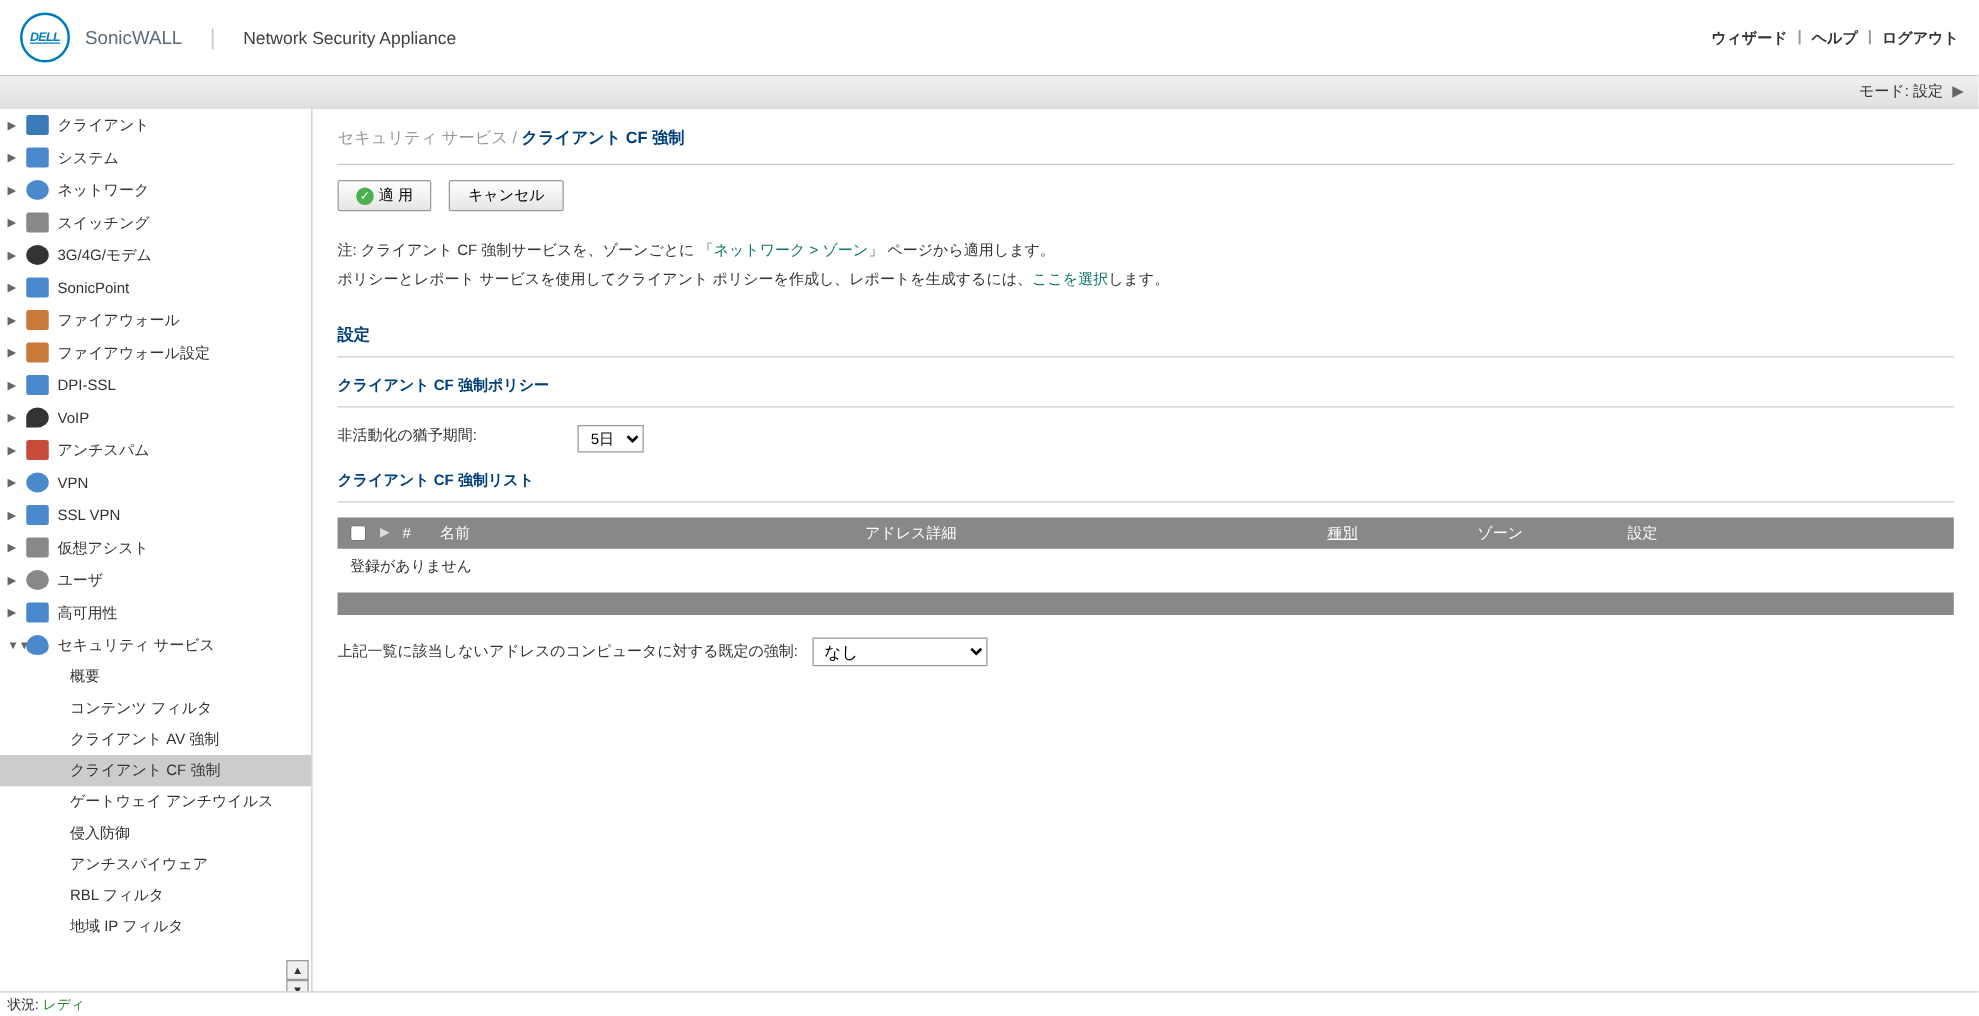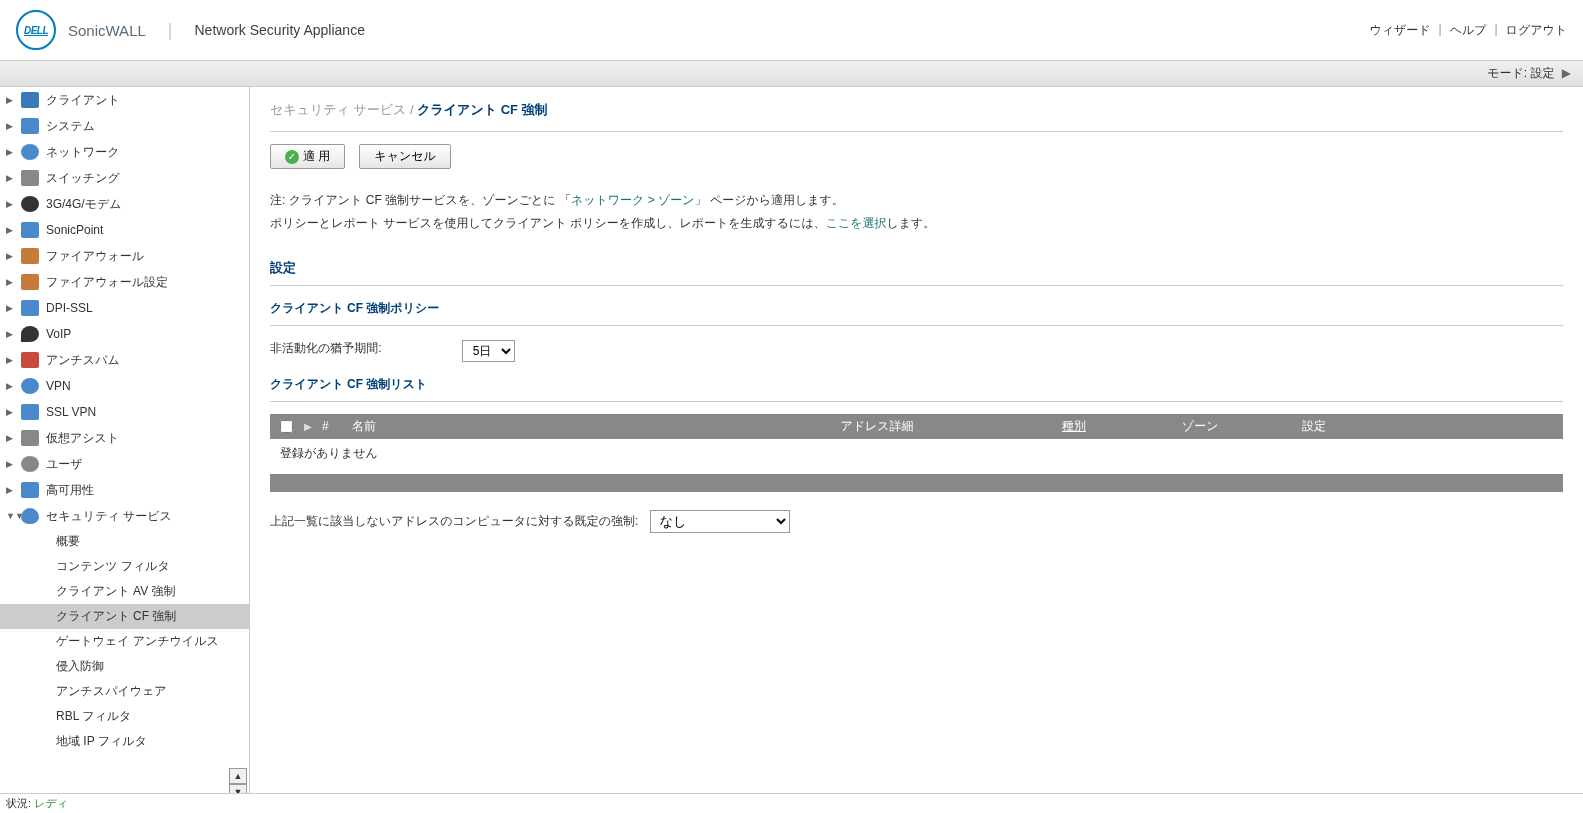--- a/index.html
+++ b/index.html
@@ -13,21 +13,21 @@
     .logo-circle {
       width: 40px; height: 40px; border: 2px solid #007db8; border-radius: 50%;
       display: flex; align-items: center; justify-content: center;
       color: #007db8; font-weight: bold; font-size: 10px; letter-spacing: -0.5px;
       font-style: italic;
       text-decoration: underline;
     }
     .brand { color: #5a6b7a; font-size: 15px; }
     .brand-sep { color: #ccc; margin: 0 10px; font-size: 18px; }
     .subtitle { color: #404040; font-size: 14px; }
-    .header-right { display: flex; gap: 4px; font-size: 12px; color: #333; }
+    .header-right { display: flex; gap: 4px; font-size: 12px; color: #333; font-weight: bold; }
     .header-right span.sep { color: #999; margin: 0 4px; }
     .header-right a { color: #333; cursor: pointer; }
 
     .mode-bar {
       background: linear-gradient(#f0f0f0, #e0e0e0);
       border-top: 1px solid #ccc; border-bottom: 1px solid #ccc;
       text-align: right; padding: 4px 12px; font-size: 12px; color: #333;
     }
     .mode-bar .arrow { margin-left: 4px; color: #666; }
 
@@ -92,21 +92,21 @@
 
     .table-header {
       background: #888; color: #fff; display: flex; align-items: center;
       padding: 4px 10px; font-size: 12px;
     }
     .th-chk { width: 24px; }
     .th-chk input { vertical-align: middle; }
     .th-arrow { width: 18px; color: #ddd; font-size: 10px; }
     .th-num { width: 30px; }
     .th-name { flex: 0 0 340px; }
-    .th-addr { flex: 0 0 370px; text-align: center; }
+    .th-addr { flex: 0 0 370px; }
     .th-type { flex: 0 0 120px; text-decoration: underline; }
     .th-zone { flex: 0 0 120px; }
     .th-config { flex: 1; }
 
     .table-empty { padding: 6px 10px; font-size: 12px; color: #333; }
     .table-footer { background: #888; height: 18px; margin-top: 6px; }
 
     .bottom-form { display: flex; align-items: center; gap: 12px; margin-top: 18px; font-size: 12px; }
     .bottom-form select { border: 1px solid #999; padding: 2px 4px; min-width: 140px; background: #fff; }
 

